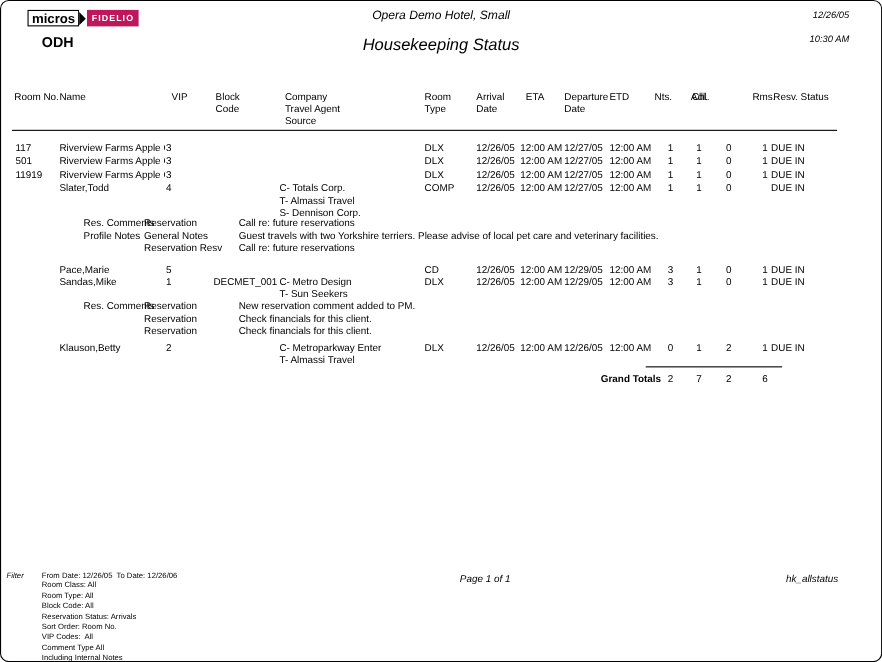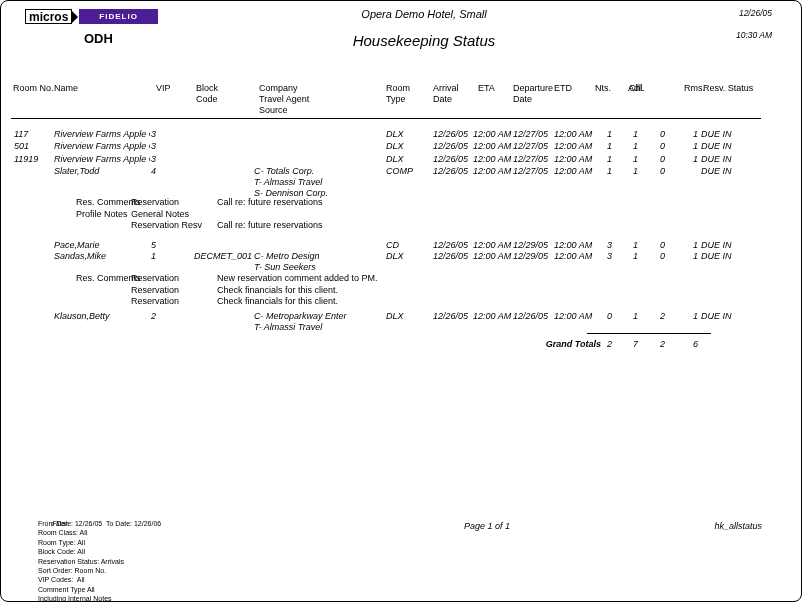--- a/index.html
+++ b/index.html
@@ -1,49 +1,49 @@
 <!DOCTYPE html>
 <html><head>
 <meta charset="utf-8">
 <style>
   html,body{margin:0;padding:0;background:#fff;}
   .page{position:relative;width:802px;height:602px;box-sizing:border-box;
         border:1px solid #000;border-radius:8px;background:#fff;overflow:hidden;
         font-family:"Liberation Sans",sans-serif;color:#000;}
-  .abs{position:absolute;white-space:nowrap;margin-left:46px;}
+  .abs{position:absolute;white-space:nowrap;}
 
   
   .logo{position:absolute;top:8px;left:24px;height:15px;display:flex;align-items:stretch;}
   .logo-micros{background:#fff;border:1px solid #000;color:#000;font-weight:bold;
                font-size:12px;padding:0 3px;display:flex;align-items:center;}
   .logo-arrow{width:7px;background:#fff;position:relative;}
   .logo-arrow::before{content:"";position:absolute;top:2px;left:0;width:0;height:0;
                border-top:6.5px solid transparent;border-bottom:6.5px solid transparent;
                border-left:6.5px solid #000;}
-  .logo-fidelio{background:#4c1d95;color:#fff;font-weight:bold;font-size:8px;
-               letter-spacing:1px;padding:0 20px;display:flex;align-items:center;}
+  .logo-fidelio{background:#be185d;color:#fff;font-weight:bold;font-size:8px;
+               letter-spacing:1px;padding:0 4px;display:flex;align-items:center;}
   .prop{top:30px;left:37px;font-size:13px;font-weight:bold;}
   .center-line{left:0;right:0;text-align:center;}
   .hotel{top:7px;font-style:italic;font-size:11px;}
   .rtitle{top:31px;font-style:italic;font-weight:normal;font-size:15px;}
   .pdate{top:7px;right:29px;font-style:italic;font-size:8.5px;}
   .ptime{top:29px;right:29px;font-style:italic;font-size:8.5px;}
 
   
   .thead{position:absolute;top:82px;left:0;width:800px;font-size:9px;}
   .hc{position:absolute;top:0;white-space:nowrap;}
   .hline{display:block;line-height:11px;}
   .h-room{left:12px}.h-name{left:53px}.h-vip{left:155px}.h-block{left:195px}
   .h-comp{left:258px}.h-rtype{left:385px}.h-adate{left:432px}.h-eta{left:477px}
   .h-ddate{left:512px}.h-etd{left:553px}.h-nts{left:594px}.h-adl{left:627px}
   .h-chl{left:628px}.h-rms{left:683px}.h-status{left:702px}
   .head-rule{position:absolute;top:117px;left:10px;width:750px;border-top:1px solid #000;}
 
   
-  .trow{position:absolute;left:0;width:800px;font-size:9px;height:12px;font-style:italic;}
+  .trow{position:absolute;left:0;width:800px;font-size:9px;height:12px;}
   .c{position:absolute;top:0;white-space:nowrap;}
   .room{left:13px}
   .name{left:53px;width:96px;overflow:hidden;}
   .vip{left:150px}.block{left:193px}
   .comp{left:253px}
   .cline{display:block;line-height:11px;}
   .rtype{left:385px}.adate{left:432px}.eta{left:472px}.ddate{left:512px}.etd{left:553px}
   .nts{left:580px;width:31px;text-align:right}
   .adl{left:610px;width:27px;text-align:right}
   .chl{left:637px;width:27px;text-align:right}
@@ -184,20 +184,21 @@
   </div>
 
   <div class="crow" style="top:196px">
     <span class="c cl-label">Res. Comments</span>
     <span class="c cl-type">Reservation</span>
     <span class="c cl-text">Call re: future reservations</span>
   </div>
   <div class="crow" style="top:208px">
     <span class="c cl-label">Profile Notes</span>
     <span class="c cl-type">General Notes</span>
+    <span class="c cl-text">Guest travels with two Yorkshire terriers. Please advise of local pet care and veterinary facilities.</span>
   </div>
   <div class="crow" style="top:219px">
     <span class="c cl-type">Reservation Resv</span>
     <span class="c cl-text">Call re: future reservations</span>
   </div>
 
   <div class="trow" style="top:239px">
     <span class="c name">Pace,Marie</span>
     <span class="c vip">5</span>
     <span class="c rtype">CD</span>

